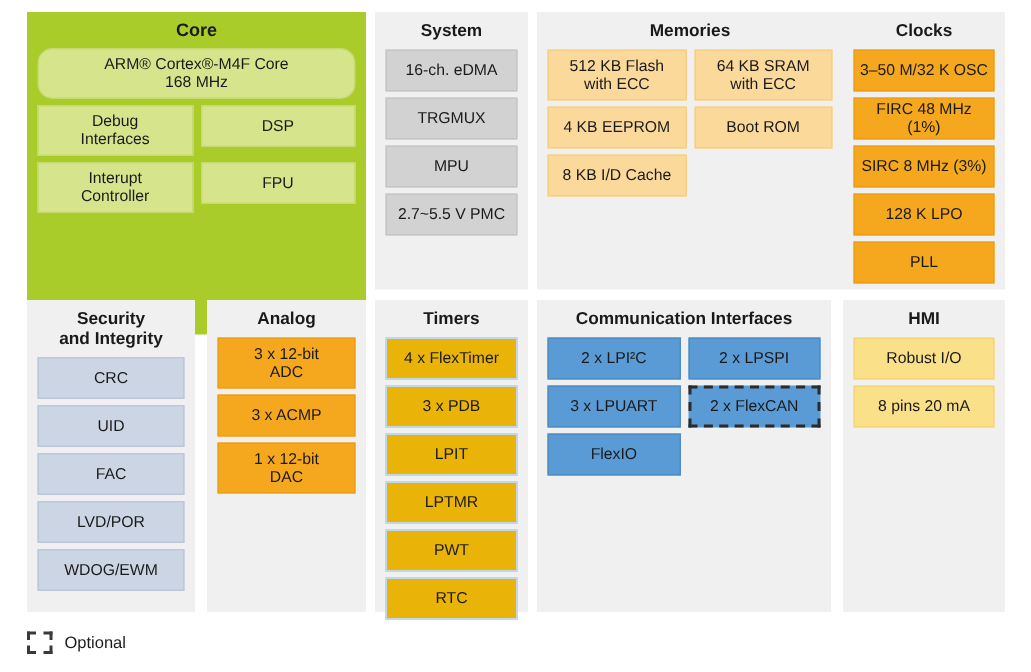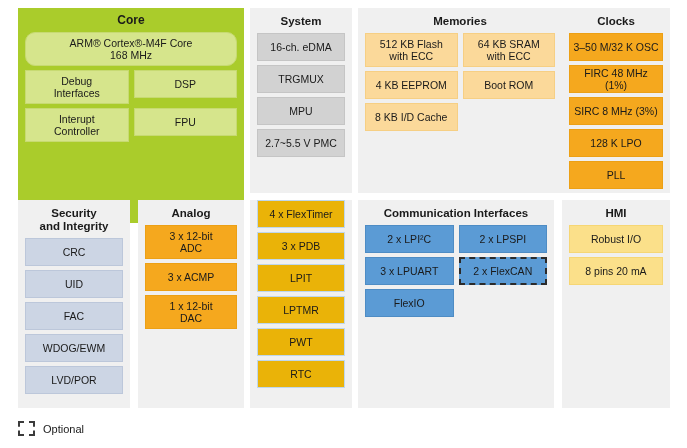--- a/index.html
+++ b/index.html
@@ -140,37 +140,38 @@
       </div>
   </div>
 
   <div class="panel" style="left:18px;top:200px;width:112px;height:208px;">
     <div class="panel-title" style="white-space:pre-line;">Security
 and Integrity</div>
     <div class="items">
         <div class="cell c-bluegray">CRC</div>
         <div class="cell c-bluegray">UID</div>
         <div class="cell c-bluegray">FAC</div>
+        <div class="cell c-bluegray">LVD/POR</div>
         <div class="cell c-bluegray">WDOG/EWM</div>
-        <div class="cell c-bluegray">LVD/POR</div>
       </div>
   </div>
 
   <div class="panel" style="left:138px;top:200px;width:106px;height:208px;">
     <div class="panel-title">Analog</div>
     <div class="items">
         <div class="cell c-orange tall">3 x 12-bit
 ADC</div>
         <div class="cell c-orange">3 x ACMP</div>
         <div class="cell c-orange tall">1 x 12-bit
 DAC</div>
       </div>
   </div>
 
   <div class="panel" style="left:250px;top:200px;width:102px;height:208px;">
+    <div class="panel-title">Timers</div>
     <div class="items">
         <div class="cell c-ltblue">4 x FlexTimer</div>
         <div class="cell c-ltblue">3 x PDB</div>
         <div class="cell c-ltblue">LPIT</div>
         <div class="cell c-ltblue">LPTMR</div>
         <div class="cell c-ltblue">PWT</div>
         <div class="cell c-ltblue">RTC</div>
       </div>
   </div>
 

